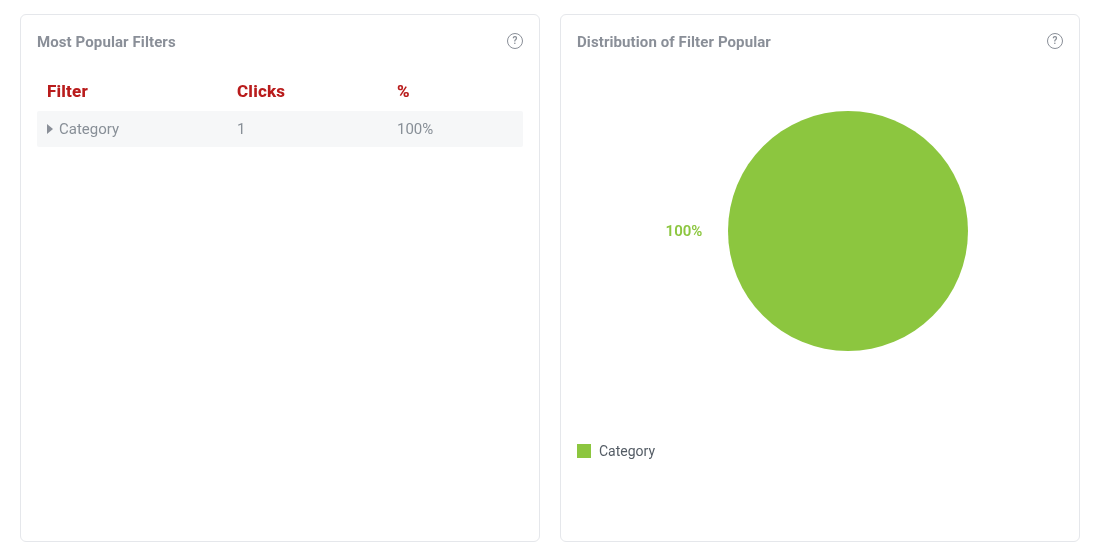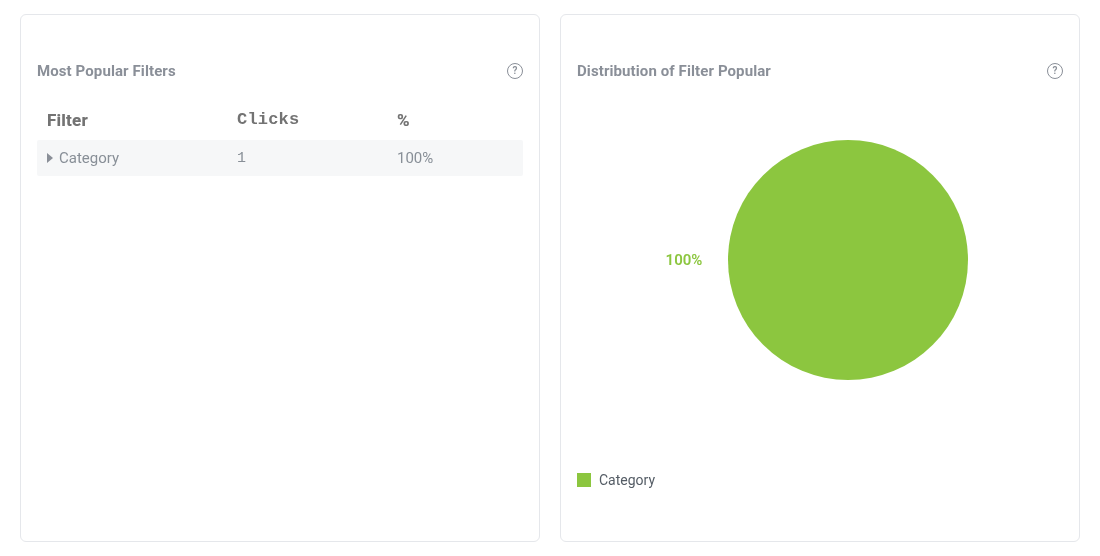--- a/index.html
+++ b/index.html
@@ -12,21 +12,21 @@
     }
     .panel {
       border: 1px solid #e5e7eb;
       border-radius: 6px;
       background: #fff;
       flex: 1;
       padding: 18px 16px 20px 16px;
       position: relative;
       min-height: 528px;
     }
-    .panel-header { display: flex; align-items: center; justify-content: space-between; margin-top: 29px; }
+    .panel-header { display: flex; align-items: flex-start; justify-content: space-between; }
     .panel-title {
       font-size: 15px;
       font-weight: 700;
       color: #8a8f98;
       letter-spacing: 0.1px;
     }
     .help-icon {
       width: 16px; height: 16px;
       border: 1.3px solid #8a8f98;
       border-radius: 50%;
@@ -36,25 +36,25 @@
       text-align: center;
       font-weight: 600;
       cursor: pointer;
       flex: 0 0 auto;
     }
     .table { margin-top: 22px; }
     .thead { display: flex; padding: 8px 10px 10px 10px; }
     .th {
       font-size: 17px;
       font-weight: 800;
-      color: #737373;
+      color: #b91c1c;
       letter-spacing: 0.2px;
     }
     .col-filter { flex: 0 0 190px; }
-    .col-clicks { flex: 0 0 160px; font-family: Liberation Mono, monospace; }
+    .col-clicks { flex: 0 0 160px; }
     .col-pct { flex: 1; }
     .row {
       display: flex;
       align-items: center;
       background: #f6f7f8;
       padding: 9px 10px;
       border-radius: 2px;
     }
     .chevron-cell {
       display: flex; align-items: center; gap: 6px;

